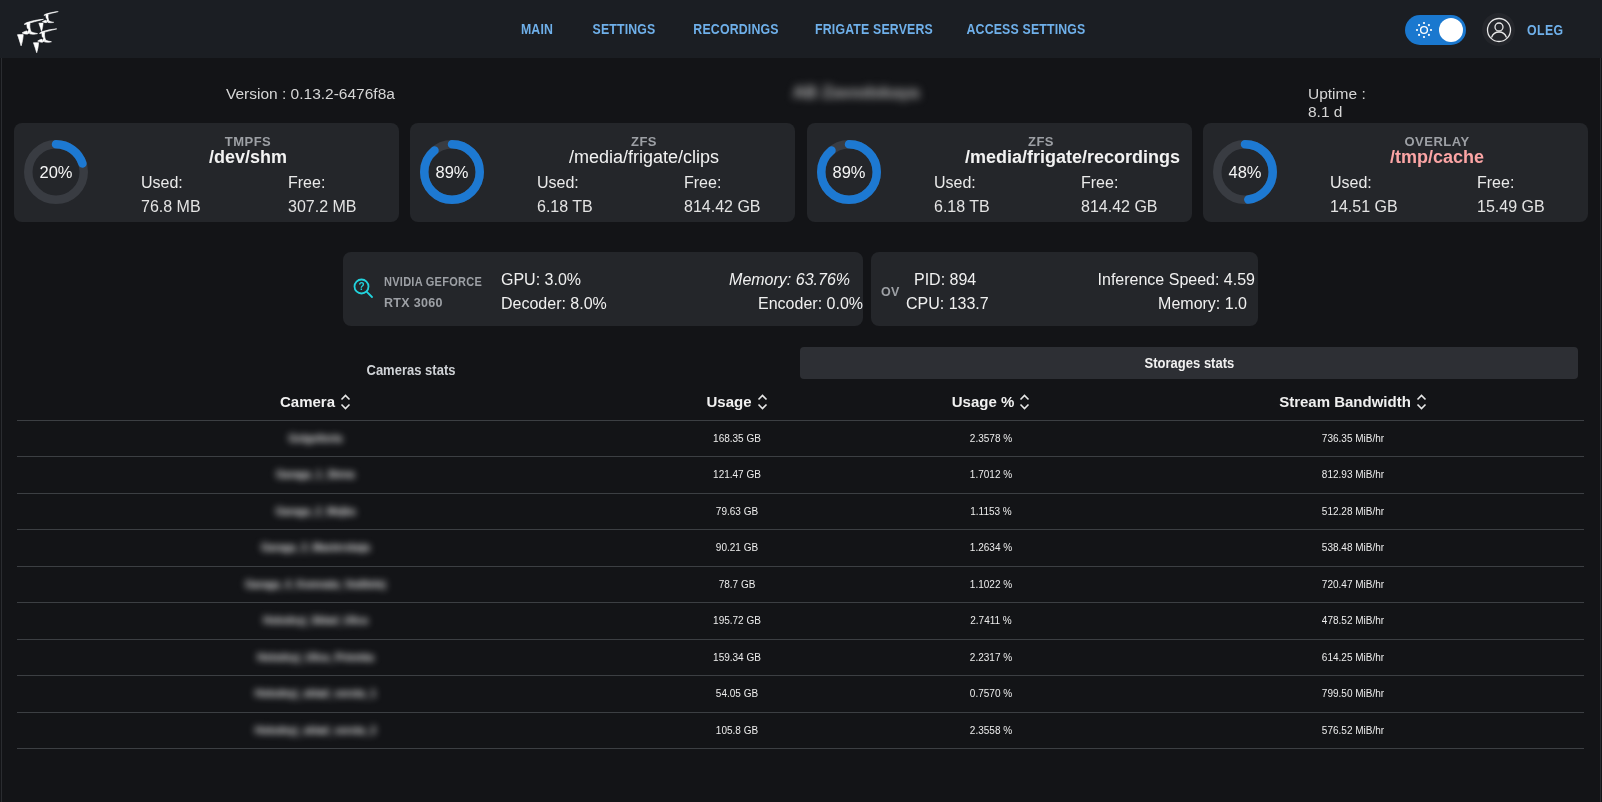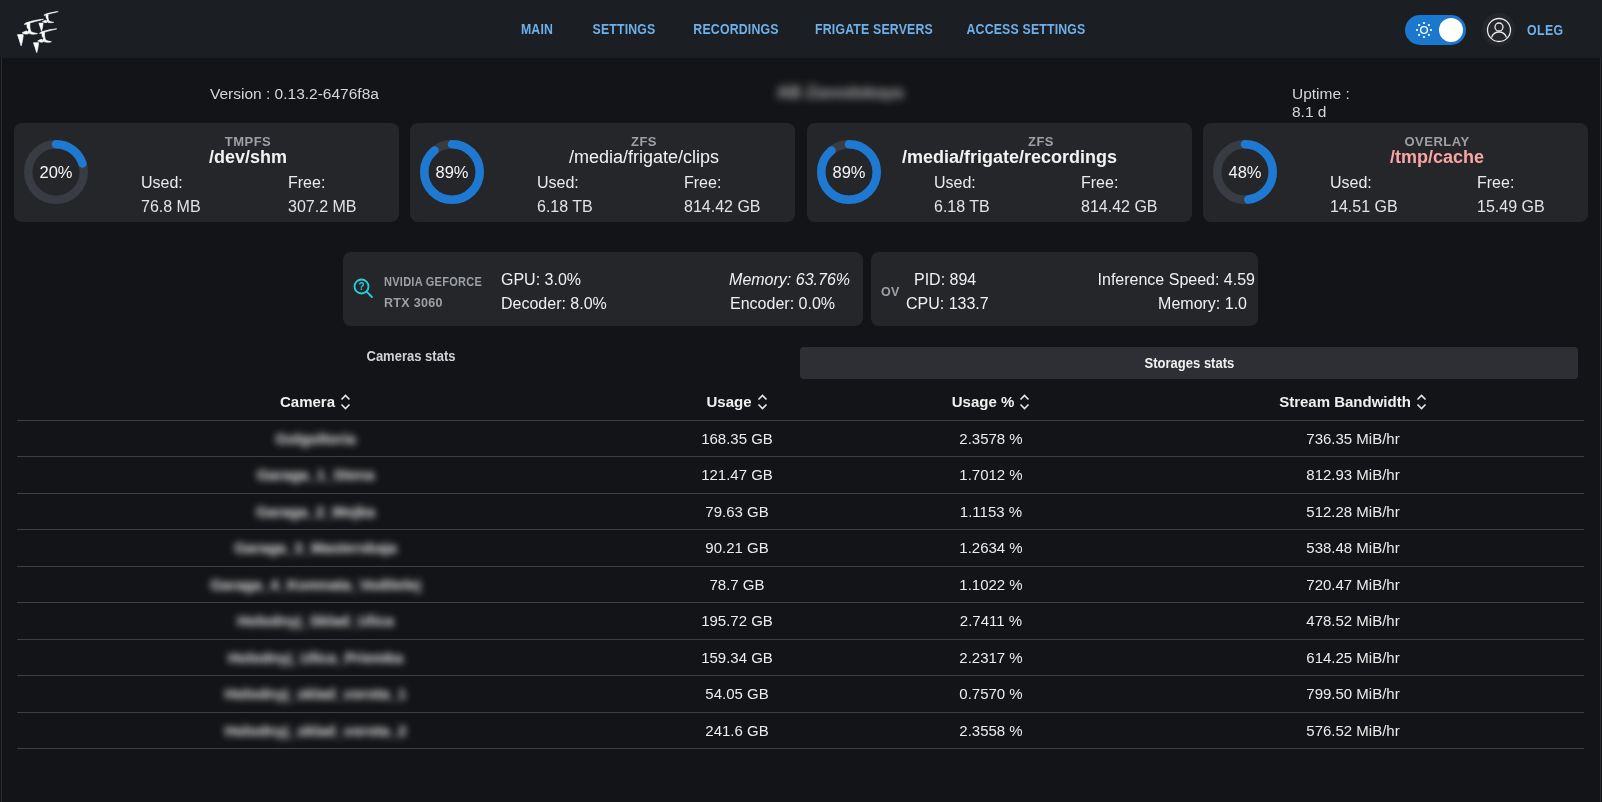--- a/index.html
+++ b/index.html
@@ -5,41 +5,41 @@
   * { margin:0; padding:0; box-sizing:border-box; }
   html,body { width:1602px; height:802px; background:#131417; font-family:"Liberation Sans",sans-serif; overflow:hidden; position:relative; }
   .nav { position:absolute; left:0; top:0; width:1602px; height:58px; background:#1b1e23; }
   .navlinks a { position:absolute; top:0; height:58px; display:flex; align-items:center; transform:translateX(-50%) scaleX(0.85); color:#6fb0ea; font-size:14.5px; font-weight:bold; letter-spacing:0.2px; text-decoration:none; white-space:nowrap; }
   .logo { position:absolute; left:15px; top:8px; }
   .toggle { position:absolute; left:1405px; top:15px; width:61px; height:30px; background:#1a78cf; border-radius:15px; }
   .knob { position:absolute; right:3px; top:3px; width:24px; height:24px; border-radius:50%; background:#fff; }
   .avatar { position:absolute; left:1482px; top:13px; width:33px; height:33px; border-radius:50%; background:#24262b; display:flex; align-items:center; justify-content:center; }
   .oleg { position:absolute; left:1527px; top:0; height:58px; display:flex; align-items:center; color:#6fb0ea; font-size:15px; font-weight:bold; letter-spacing:0.5px; transform-origin:left center; transform:scaleX(0.82); }
   .frame { position:absolute; left:1px; top:58px; width:1600px; height:744px; border-left:1px solid #2a2c30; border-right:1px solid #2a2c30; }
-  .verrow { position:absolute; top:85px; left:0; width:1372px; height:20px; }
+  .verrow { position:absolute; top:85px; left:16px; width:1372px; height:20px; }
   .verrow .v { position:absolute; left:210px; top:0; font-size:15.5px; color:#d6d6d6; }
   .verrow .srv { position:absolute; left:760px; top:-2px; width:160px; text-align:center; font-size:17px; font-weight:bold; color:#b5b5b5; filter:blur(4px); }
   .verrow .up { position:absolute; left:1292px; top:0; font-size:15.5px; color:#d6d6d6; }
 
   .card { position:absolute; top:123px; height:99px; width:385px; background:#24262a; border-radius:8px; }
   .card .donut { position:absolute; left:10px; top:17px; }
 
   .gcard { position:absolute; background:#24262a; border-radius:8px; top:252px; height:74px; }
   .gA { left:343px; width:520px; }
   .gB { left:871px; width:387px; }
   .glabel { position:absolute; font-size:12.5px; font-weight:bold; color:#9da0a5; letter-spacing:0.3px; }
   .gstat { position:absolute; font-size:16px; color:#f0f0f0; white-space:nowrap; }
   .r { text-align:right; }
 
-  .tabL { position:absolute; left:22px; top:347px; width:778px; height:32px; display:flex; align-items:flex-start; justify-content:center; color:#cfd2d6; font-size:15.5px; font-weight:bold; }
+  .tabL { position:absolute; left:22px; top:347px; width:778px; height:32px; display:flex; align-items:flex-end; justify-content:center; color:#cfd2d6; font-size:15.5px; font-weight:bold; }
   .tabR { position:absolute; left:800px; top:347px; width:778px; height:32px; background:#2d2f34; border-radius:4px; display:flex; align-items:center; justify-content:center; color:#f0f0f0; font-size:15.5px; font-weight:bold; }
 
   table.st { position:absolute; left:17px; top:384px; width:1567px; border-collapse:collapse; table-layout:fixed; }
   table.st th { height:36px; font-size:15px; font-weight:bold; color:#f0f0f0; text-align:center; vertical-align:middle; border-bottom:1px solid #3c3f43; }
-  table.st td { height:36.5px; font-size:15px; color:#ececec; text-align:center; vertical-align:middle; border-bottom:1px solid #3c3f43; }
+  table.st td { height:36.5px; font-size:10px; color:#ececec; text-align:center; vertical-align:middle; border-bottom:1px solid #3c3f43; }
   td.cam { font-weight:bold; color:#d2d2d2; font-size:14px; filter:blur(3.5px); }
   .thw { display:inline-flex; align-items:center; gap:5px; }
   .sorti { display:inline-block; }
 </style>
 </head>
 <body>
   <div class="nav">
     <svg class="logo" width="48" height="46" viewBox="0 0 48 46">
       <defs>
         <g id="bird">
@@ -123,21 +123,21 @@
     <div style="position:absolute; left:127px; top:75px; font-size:16px; color:#e3e3e3;">6.18 TB</div>
     <div style="position:absolute; left:274px; top:75px; font-size:16px; color:#e3e3e3;">814.42 GB</div>
   </div>
     <div class="card" style="left:807px">
     <svg class="donut" width="64" height="64" viewBox="0 0 64 64">
       <circle cx="32" cy="32" r="27.75" fill="none" stroke="#393c42" stroke-width="8.5"></circle>
       <circle cx="32" cy="32" r="27.75" fill="none" stroke="#1d79d2" stroke-width="8.5" stroke-dasharray="155.17896912406783 174.35839227423352" stroke-linecap="round" transform="rotate(-90 32 32)"></circle>
       <text x="32" y="38" text-anchor="middle" font-size="16.5" fill="#f5f5f5" font-family="Liberation Sans">89%</text>
     </svg>
     <div style="position:absolute; left:95px; right:12px; top:11px; text-align:center; font-size:13px; font-weight:bold; letter-spacing:0.5px; color:#9da0a5;">ZFS</div>
-    <div style="position:absolute; left:95px; right:12px; top:24px; text-align:left; font-size:18px; font-weight:bold; color:#f2f2f2;">/media/frigate/recordings</div>
+    <div style="position:absolute; left:95px; right:12px; top:24px; text-align:right; font-size:18px; font-weight:bold; color:#f2f2f2;">/media/frigate/recordings</div>
     <div style="position:absolute; left:127px; top:51px; font-size:16px; color:#eaeaea;">Used:</div>
     <div style="position:absolute; left:274px; top:51px; font-size:16px; color:#eaeaea;">Free:</div>
     <div style="position:absolute; left:127px; top:75px; font-size:16px; color:#e3e3e3;">6.18 TB</div>
     <div style="position:absolute; left:274px; top:75px; font-size:16px; color:#e3e3e3;">814.42 GB</div>
   </div>
     <div class="card" style="left:1203px">
     <svg class="donut" width="64" height="64" viewBox="0 0 64 64">
       <circle cx="32" cy="32" r="27.75" fill="none" stroke="#393c42" stroke-width="8.5"></circle>
       <circle cx="32" cy="32" r="27.75" fill="none" stroke="#1d79d2" stroke-width="8.5" stroke-dasharray="83.69202829163208 174.35839227423352" stroke-linecap="round" transform="rotate(-90 32 32)"></circle>
       <text x="32" y="38" text-anchor="middle" font-size="16.5" fill="#f5f5f5" font-family="Liberation Sans">48%</text>
@@ -155,21 +155,21 @@
     <svg width="22" height="22" viewBox="0 0 22 22" style="position:absolute;left:10px;top:26px;">
       <circle cx="8.5" cy="8.5" r="7" fill="none" stroke="#22d3dd" stroke-width="1.8"></circle>
       <line x1="13.6" y1="13.6" x2="19" y2="19" stroke="#22d3dd" stroke-width="1.8" stroke-linecap="round"></line>
       <text x="8.5" y="12" text-anchor="middle" font-size="10" font-weight="bold" fill="#22d3dd" font-family="Liberation Sans">?</text>
     </svg>
     <div class="glabel" style="left:41px; top:23px; transform-origin:left center; transform:scaleX(0.88);">NVIDIA GEFORCE</div>
     <div class="glabel" style="left:41px; top:44px;">RTX 3060</div>
     <div class="gstat" style="left:158px; top:19px;">GPU: 3.0%</div>
     <div class="gstat" style="left:158px; top:43px;">Decoder: 8.0%</div>
     <div class="gstat r" style="right:13px; top:19px;font-style:italic;">Memory: 63.76%</div>
-    <div class="gstat r" style="right:28px; top:43px;margin-left:24px;">Encoder: 0.0%</div>
+    <div class="gstat r" style="right:0; top:43px;margin-left:24px;">Encoder: 0.0%</div>
   </div>
   <div class="gcard gB">
     <div class="glabel" style="left:10px; top:33px;">OV</div>
     <div class="gstat" style="left:35px; top:19px;margin-left:8px;">PID: 894</div>
     <div class="gstat" style="left:35px; top:43px;">CPU: 133.7</div>
     <div class="gstat r" style="right:3px; top:19px;">Inference Speed: 4.59</div>
     <div class="gstat r" style="right:11px; top:43px;">Memory: 1.0</div>
   </div>
 
   <div class="tabL">
@@ -250,18 +250,18 @@
         <td>614.25 MiB/hr</td>
       </tr>
       <tr>
         <td class="cam">Holodnyj_sklad_vorota_1</td>
         <td>54.05 GB</td>
         <td>0.7570 %</td>
         <td>799.50 MiB/hr</td>
       </tr>
       <tr>
         <td class="cam">Holodnyj_sklad_vorota_2</td>
-        <td>241.6 GB</td>
+        <td>105.8 GB</td>
         <td>2.3558 %</td>
         <td>576.52 MiB/hr</td>
       </tr>
     </tbody>
   </table>
 
 </body></html>

